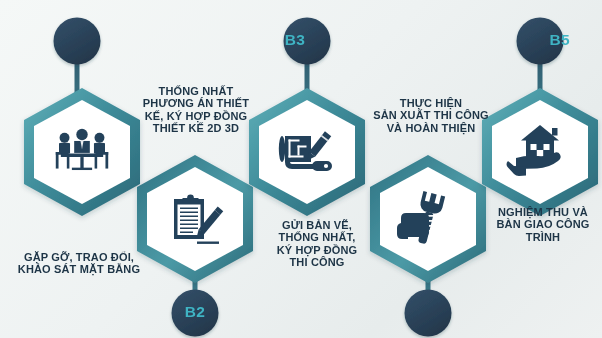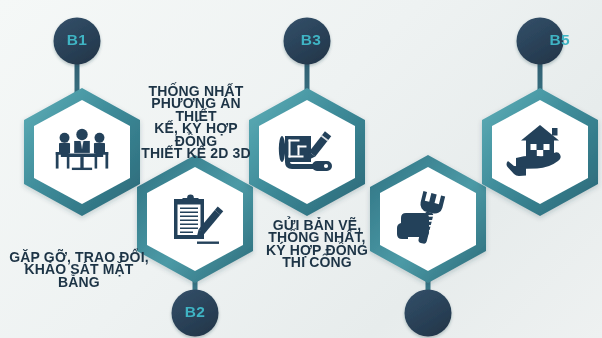--- a/index.html
+++ b/index.html
@@ -11,21 +11,21 @@
   #stage{
     position:relative;width:602px;height:338px;
     background:linear-gradient(135deg,#f5f8f7 0%,#eef2f2 45%,#e7ecec 75%,#eef1f1 100%);
     overflow:hidden;
   }
   #artboard{position:absolute;left:0;top:0;width:602px;height:338px;}
   .txt{
     position:absolute;
     color:#1d3446;
     font-weight:bold;
-    font-size:14px;
+    font-size:11px;
     line-height:12.4px;
     letter-spacing:.15px;
     text-align:center;
     text-transform:uppercase;
     white-space:pre-line;
     pointer-events:none;
   }
   .steplabel{
     position:absolute;
     color:#3fb4c4;
@@ -220,33 +220,37 @@
 
     <g>
       <circle cx="77" cy="41" r="23.5" fill="url(#markgrad)" filter="url(#softsm)"></circle>
       <circle cx="195" cy="313" r="23.5" fill="url(#markgrad)" filter="url(#softsm)"></circle>
       <circle cx="307" cy="41" r="23.5" fill="url(#markgrad)" filter="url(#softsm)"></circle>
       <circle cx="428" cy="313" r="23.5" fill="url(#markgrad)" filter="url(#softsm)"></circle>
       <circle cx="540" cy="41" r="23.5" fill="url(#markgrad)" filter="url(#softsm)"></circle>
     </g>
   </svg>
 
-  <div class="steplabel" style="left:47px;top:31px;width:60px;">B1</div>
   <div class="steplabel" style="left:165px;top:303px;width:60px;">B2</div>
-  <div class="steplabel" style="left:281px;top:31px;width:60px;">B3</div>
+  <div class="steplabel" style="left:265px;top:31px;width:60px;">B3</div>
   <div class="steplabel" style="left:510px;top:31px;width:60px;text-align:right;">B5</div>
 
   <div class="txt" style="left:3px;top:203px;width:152px;margin-top:48px;">GẶP GỠ, TRAO ĐỔI,
 KHẢO SÁT MẶT BẰNG</div>
 
   <div class="txt" style="left:134px;top:85px;width:124px;">THỐNG NHẤT
 PHƯƠNG ÁN THIẾT
 KẾ, KÝ HỢP ĐỒNG
 THIẾT KẾ 2D 3D</div>
 
   <div class="txt" style="left:262px;top:219px;width:110px;">GỬI BẢN VẼ,
 THỐNG NHẤT,
 KÝ HỢP ĐỒNG
 THI CÔNG</div>
 
-
+  <div class="txt" style="left:366px;top:97px;width:130px;">THỰC HIỆN
+SẢN XUẤT THI CÔNG
+VÀ HOÀN THIỆN</div>
+
+  <div class="txt" style="left:484px;top:206px;width:118px;">NGHIỆM THU VÀ
+BÀN GIAO CÔNG TRÌNH</div>
 
 </div>
 
 </body></html>

